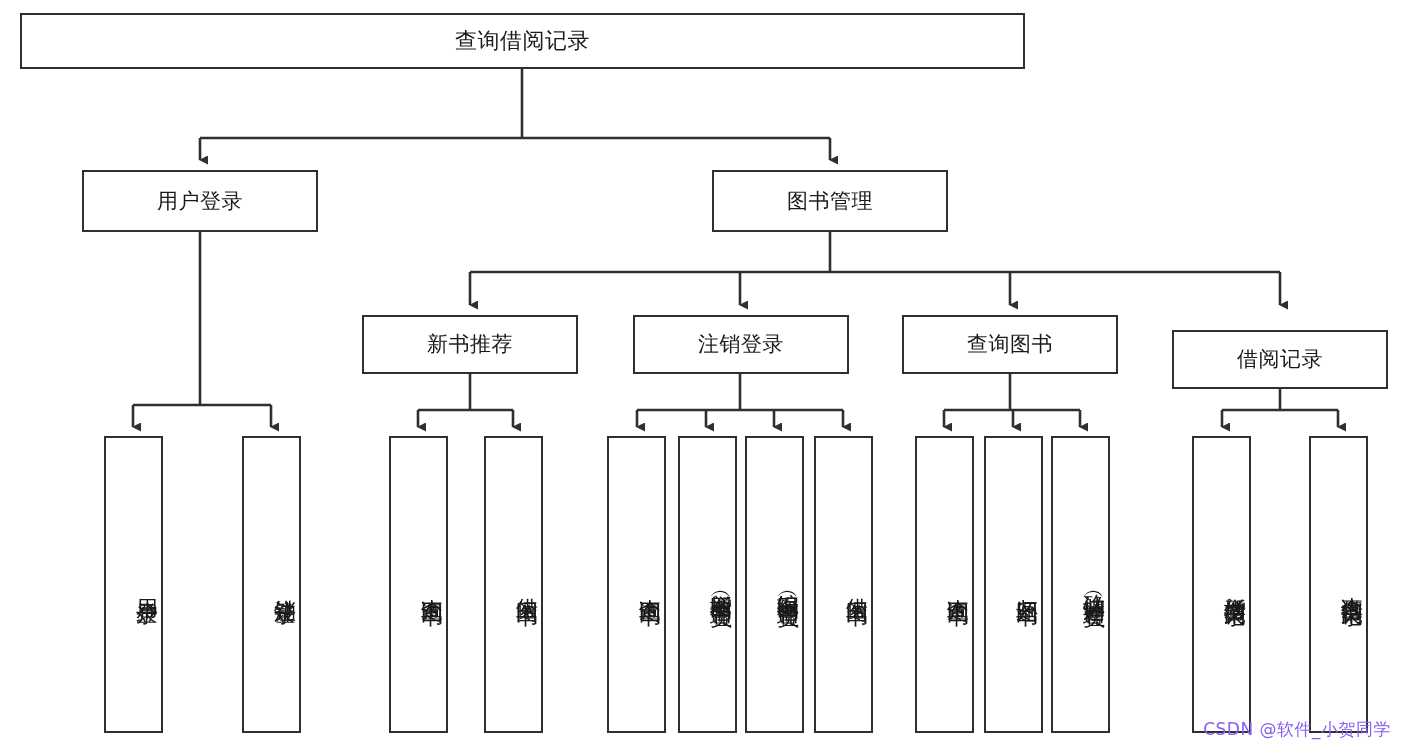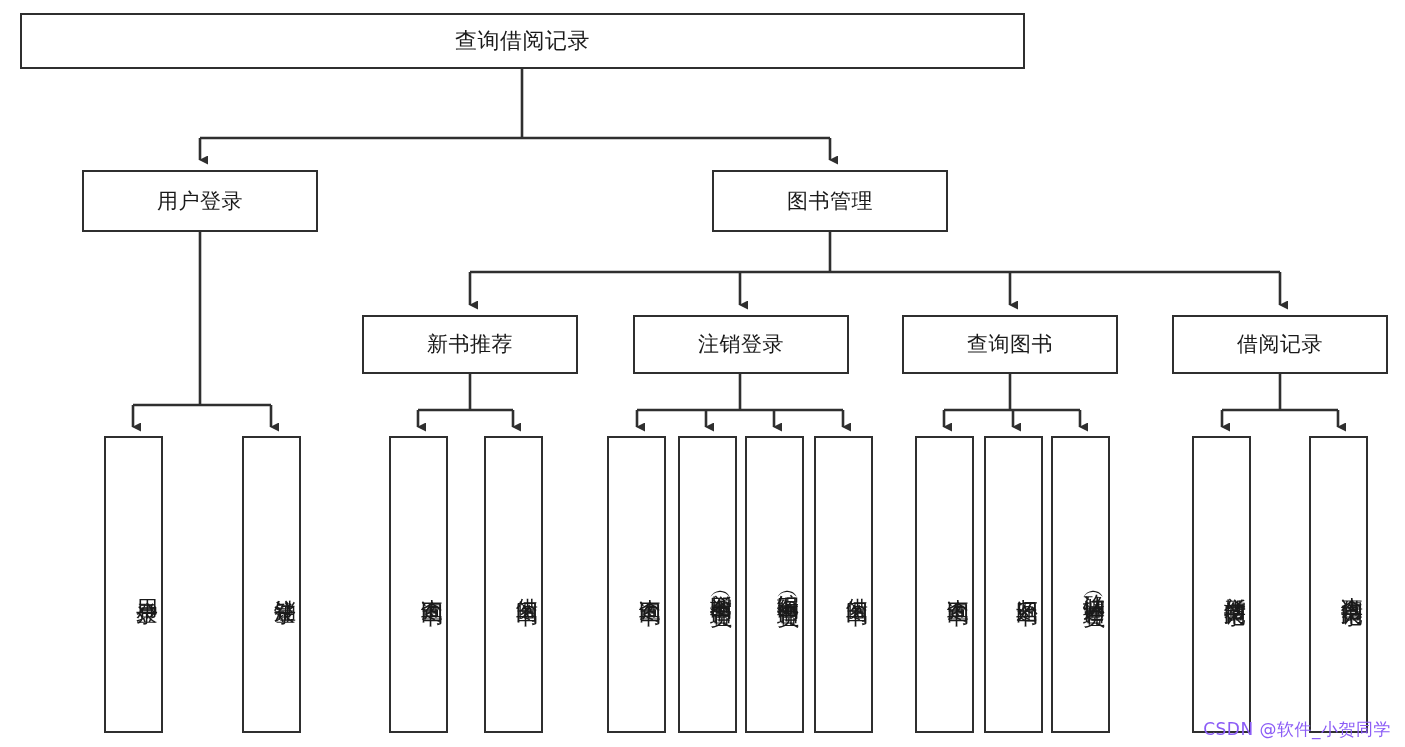--- a/index.html
+++ b/index.html
@@ -147,21 +147,21 @@
   </div>
 
   <div class="node horiz" style="left:633px; top:315px; width:216px; height:59px;">
     <span>注销登录</span>
   </div>
 
   <div class="node horiz" style="left:902px; top:315px; width:216px; height:59px;">
     <span>查询图书</span>
   </div>
 
-  <div class="node horiz" style="left:1172px; top:315px; width:216px; height:59px;">
+  <div class="node horiz" style="left:1172px; top:330px; width:216px; height:59px;">
     <span>借阅记录</span>
   </div>
 
   <div class="node vert" style="left:104px; top:436px; width:59px; height:297px;">
     <span class="vtext">用户登录</span>
   </div>
 
   <div class="node vert" style="left:242px; top:436px; width:59px; height:297px;">
     <span class="vtext">注销登录</span>
   </div>

